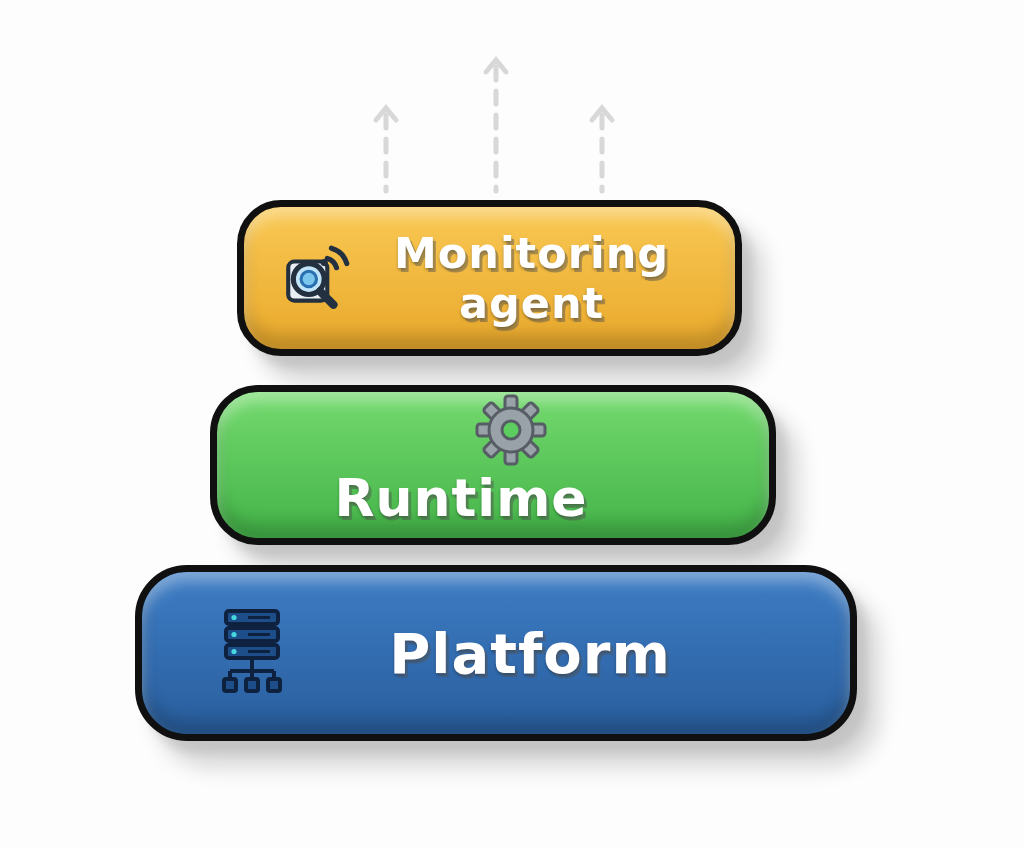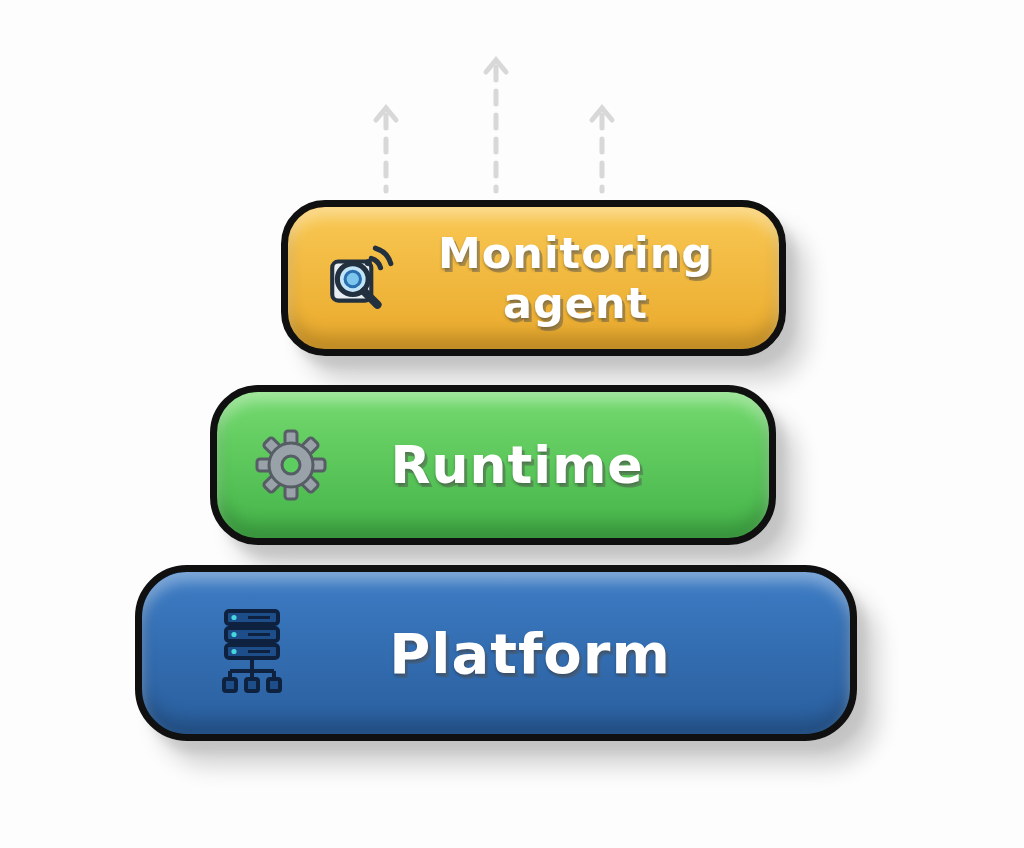--- a/index.html
+++ b/index.html
@@ -46,21 +46,21 @@
     font-weight: bold;
     letter-spacing: 1px;
     text-shadow:
       3px 4px 0 rgba(85,85,85,0.45),
       0 2px 3px rgba(0,0,0,0.30);
   }
 
   #layer-monitoring { left: 237px; top: 200px; width: 505px; height: 156px; border-radius: 44px; }
   #layer-monitoring .label { font-size: 43px; margin-right: 26px; }
 
-  #layer-runtime { left: 210px; top: 385px; width: 566px; height: 160px; border-radius: 48px; }
+  #layer-runtime { left: 210px; top: 385px; width: 566px; height: 160px; border-radius: 48px; flex-direction: column; }
   #layer-runtime .label { font-size: 52px; margin-right: 64px; }
 
   #layer-platform { left: 135px; top: 565px; width: 722px; height: 176px; border-radius: 52px; padding-left: 30px; }
   #layer-platform .label { font-size: 56px; margin-right: 86px; }
 </style>
 </head>
 <body>
 
 <div class="canvas">
 
@@ -76,21 +76,21 @@
       <line class="dashed-line" x1="14" y1="12" x2="14" y2="136" stroke-dasharray="13 11"></line>
     </svg>
   </div>
   <div class="arrow" style="left:588px; top:103px;">
     <svg width="28" height="92" viewBox="0 0 28 92">
       <path class="dashed-line" d="M4 17 L14 5 L24 17"></path>
       <line class="dashed-line" x1="14" y1="12" x2="14" y2="88" stroke-dasharray="13 11"></line>
     </svg>
   </div>
 
-  <div class="layer" id="layer-monitoring" style="background: linear-gradient(rgb(249, 200, 83) 0%, rgb(233, 169, 44) 100%); border-color: rgb(16, 16, 16); margin-left: 44px;">
+  <div class="layer" id="layer-monitoring" style="background: linear-gradient(rgb(249, 200, 83) 0%, rgb(233, 169, 44) 100%); border-color: rgb(16, 16, 16);">
     <span class="icon">
       <svg width="74" height="74" viewBox="0 0 72 72">
         <rect x="8" y="20" width="38" height="38" rx="6" fill="#e9eef3" stroke="#22303f" stroke-width="4"></rect>
         <path d="M46 17 a13 13 0 0 1 9 9" fill="none" stroke="#22303f" stroke-width="5" stroke-linecap="round"></path>
         <path d="M50 7 a22 22 0 0 1 15 15" fill="none" stroke="#22303f" stroke-width="5" stroke-linecap="round"></path>
         <circle cx="43" cy="21" r="3.5" fill="#22303f"></circle>
         <circle cx="28" cy="37" r="15" fill="#c2e4f8" stroke="#22303f" stroke-width="5"></circle>
         <circle cx="28" cy="37" r="7.5" fill="#7cc6ee" stroke="#2a6fb0" stroke-width="3"></circle>
         <line x1="39" y1="49" x2="52" y2="62" stroke="#22303f" stroke-width="8" stroke-linecap="round"></line>
       </svg>

